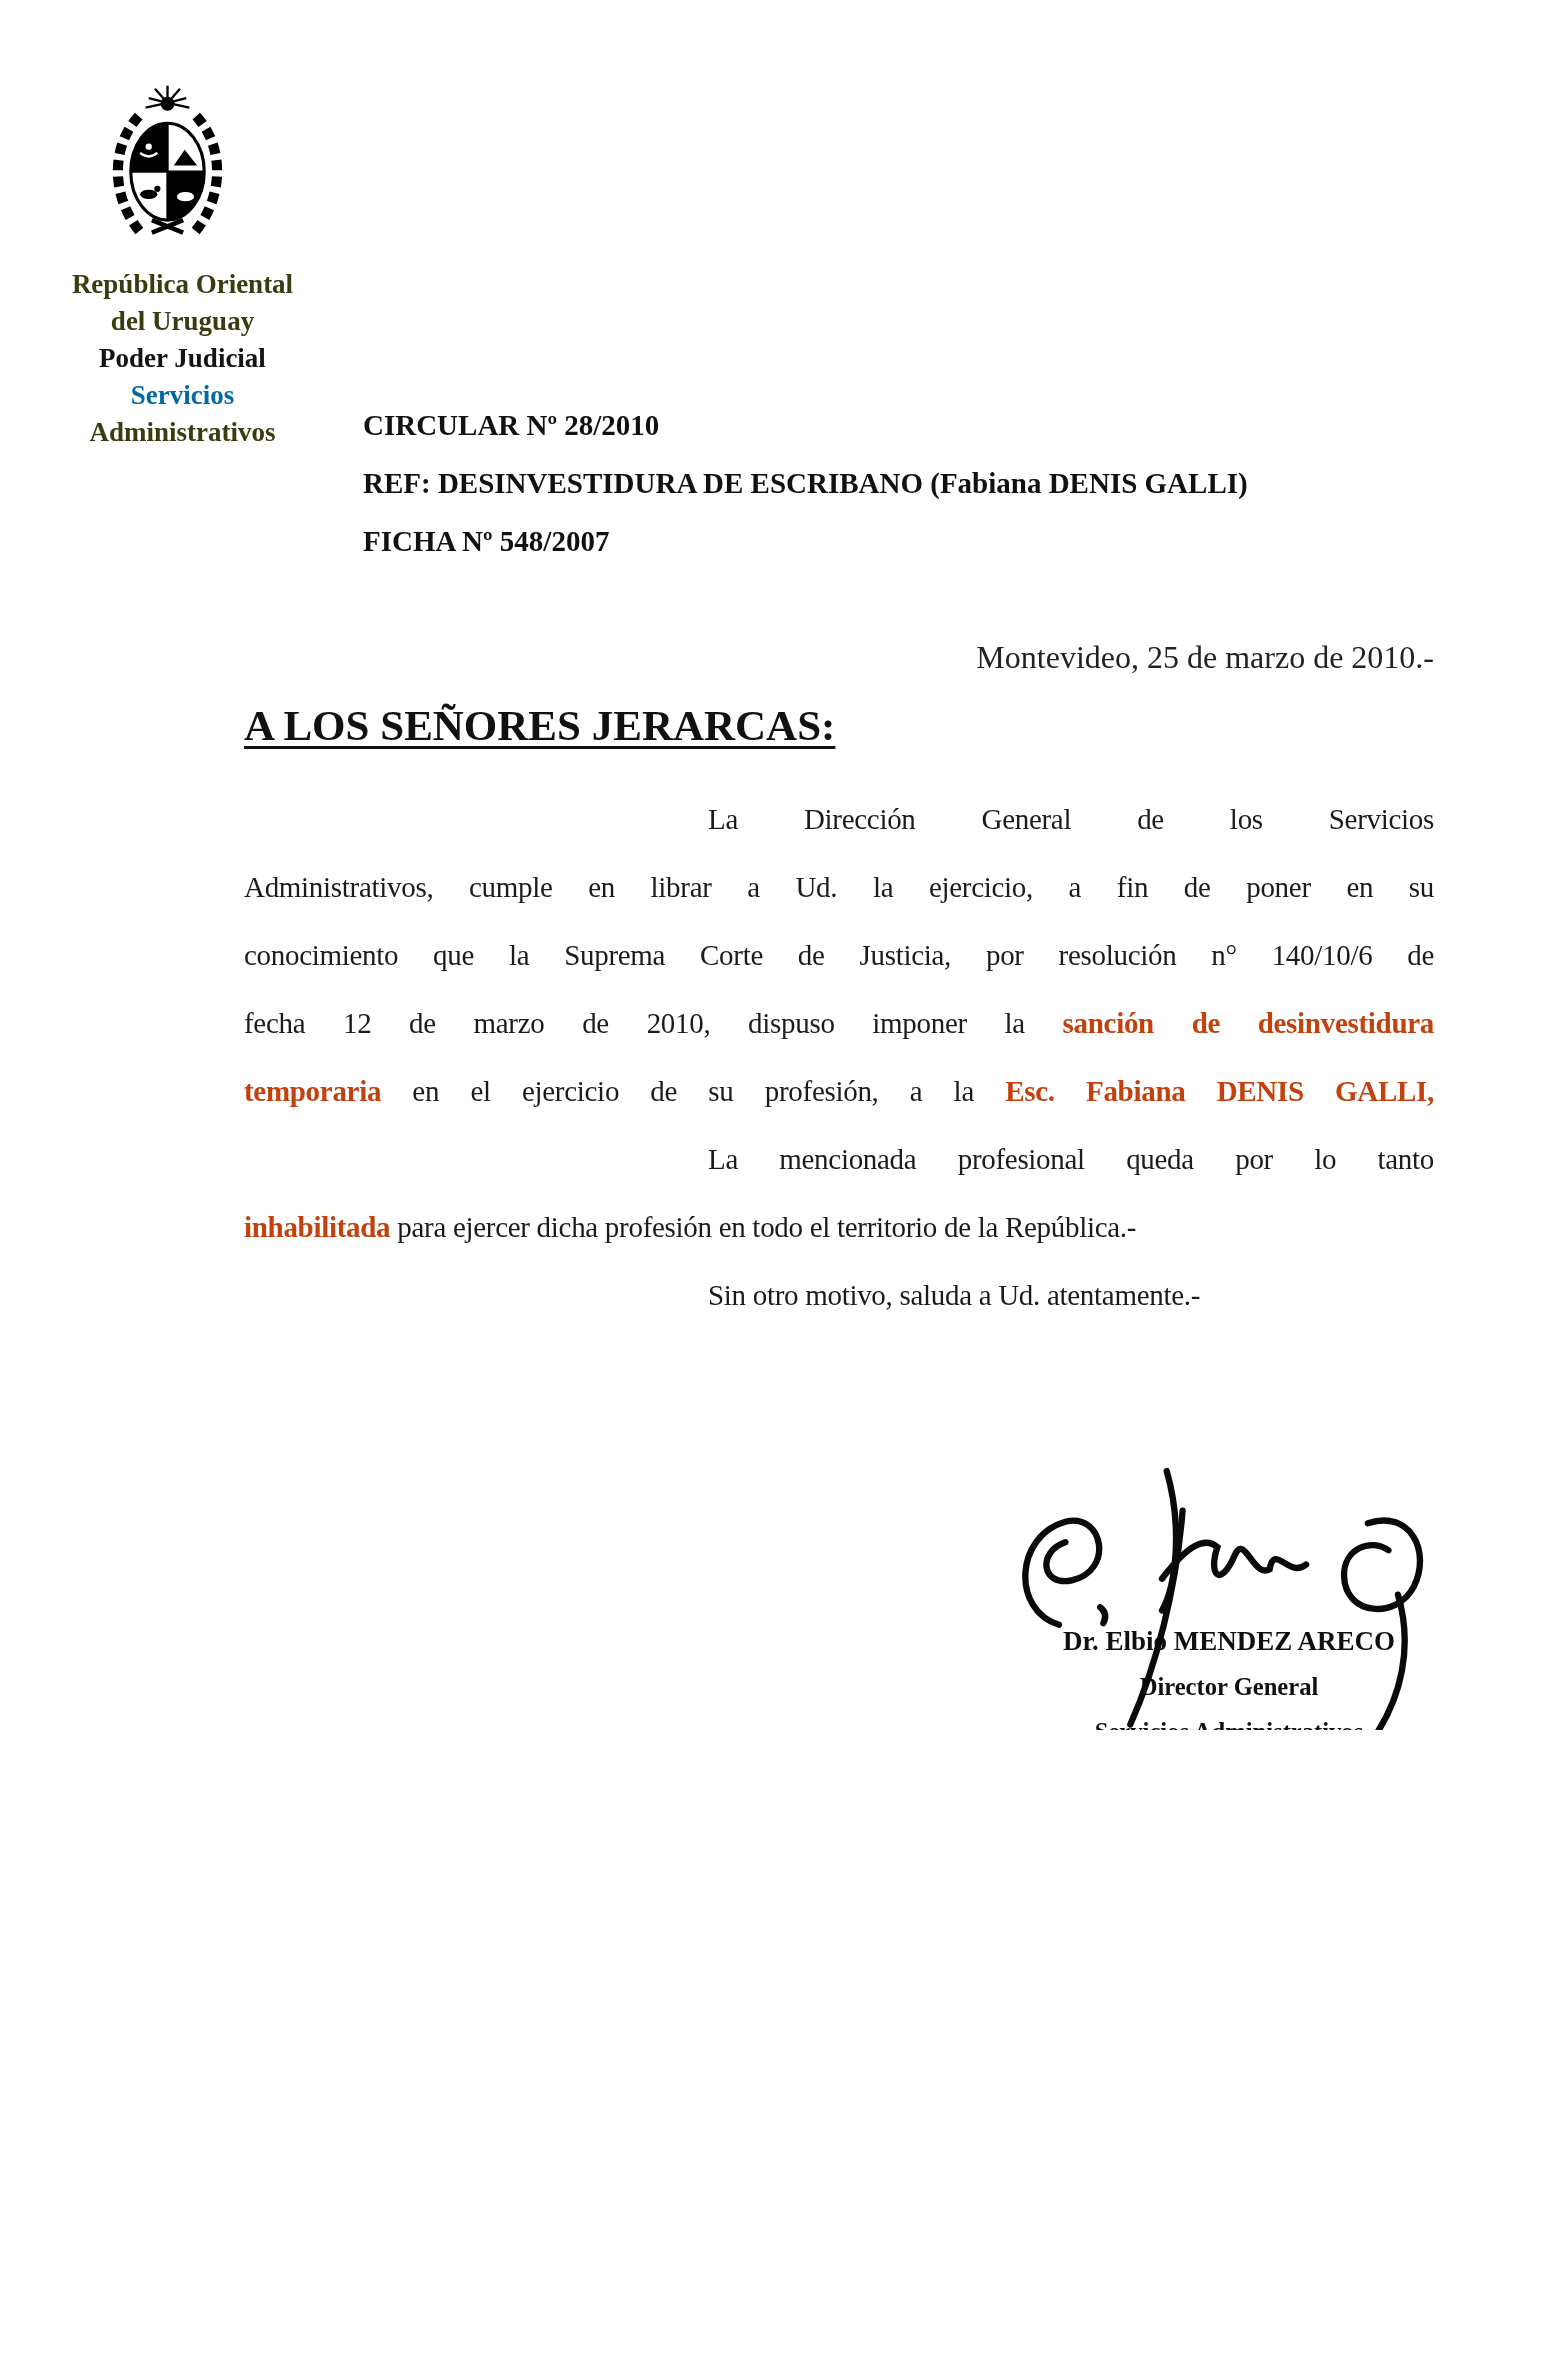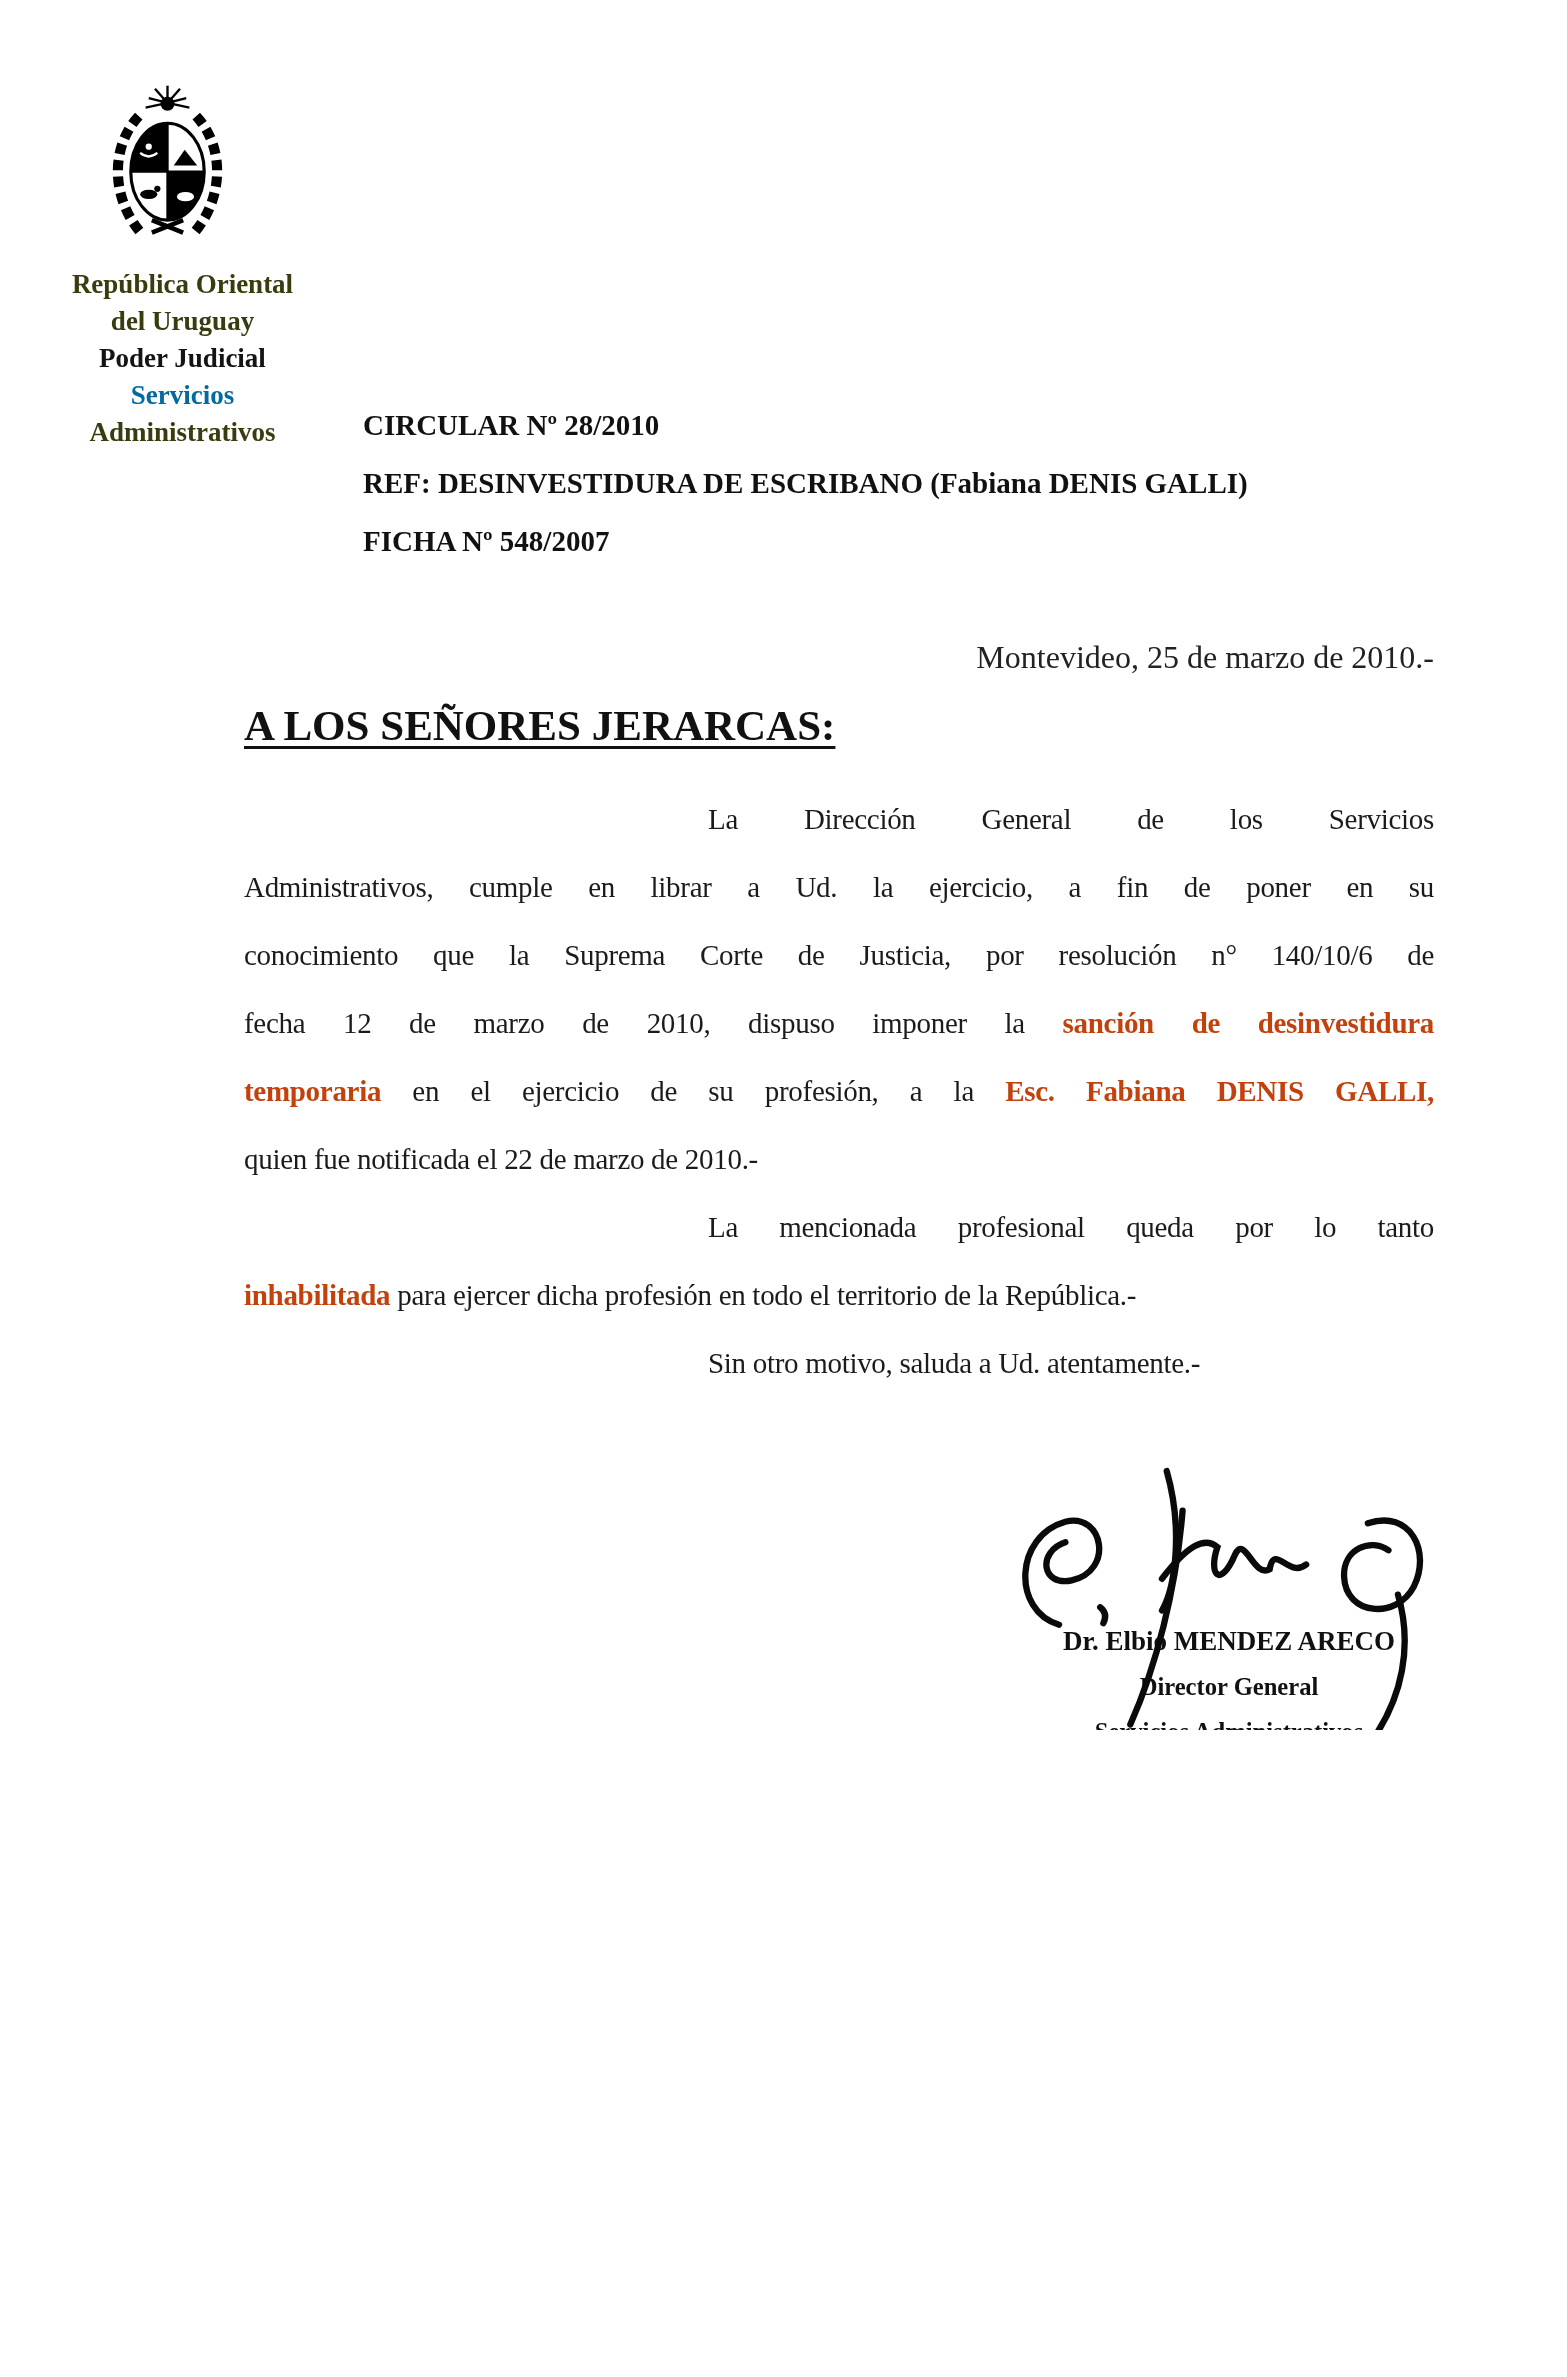--- a/index.html
+++ b/index.html
@@ -128,21 +128,20 @@
   <div class="dateline">Montevideo, 25 de marzo de 2010.-</div>
 
   <div class="salutation">A LOS SEÑORES JERARCAS:</div>
 
   <div class="body-block">
       <div class="body-line justify" style="padding-left: 464px;"><span>La Dirección General de los Servicios</span></div>
       <div class="body-line justify"><span>Administrativos, cumple en librar a Ud. la ejercicio, a fin de poner en su</span></div>
       <div class="body-line justify"><span>conocimiento que la Suprema Corte de Justicia, por resolución n° 140/10/6 de</span></div>
       <div class="body-line justify"><span>fecha 12 de marzo de 2010, dispuso imponer la </span><span class="seg-b">sanción de desinvestidura</span></div>
       <div class="body-line justify"><span class="seg-b">temporaria</span><span> en el ejercicio de su profesión, a la </span><span class="seg-b">Esc. Fabiana DENIS GALLI,</span></div>
-      <div class="body-line left"><span>quien fue notificada el 22 de marzo de 2010.-</span></div>
       <div class="body-line justify" style="padding-left: 464px;"><span>La mencionada profesional queda por lo tanto</span></div>
       <div class="body-line left"><span class="seg-b">inhabilitada</span><span> para ejercer dicha profesión en todo el territorio de la República.-</span></div>
       <div class="body-line left" style="padding-left: 464px;"><span>Sin otro motivo, saluda a Ud. atentamente.-</span></div>
     </div>
 
   <div class="signature-area">
     <svg class="signature-scrawl" viewBox="0 0 620 370" xmlns="http://www.w3.org/2000/svg">
       <g fill="none" stroke="#0a0a0a" stroke-width="8" stroke-linecap="round">
         <path d="M 96 208 C 36 190 40 96 104 78 C 152 66 166 140 112 152 C 74 160 68 116 104 104"></path>
         <path d="M 148 186 q 10 8 4 20"></path>

